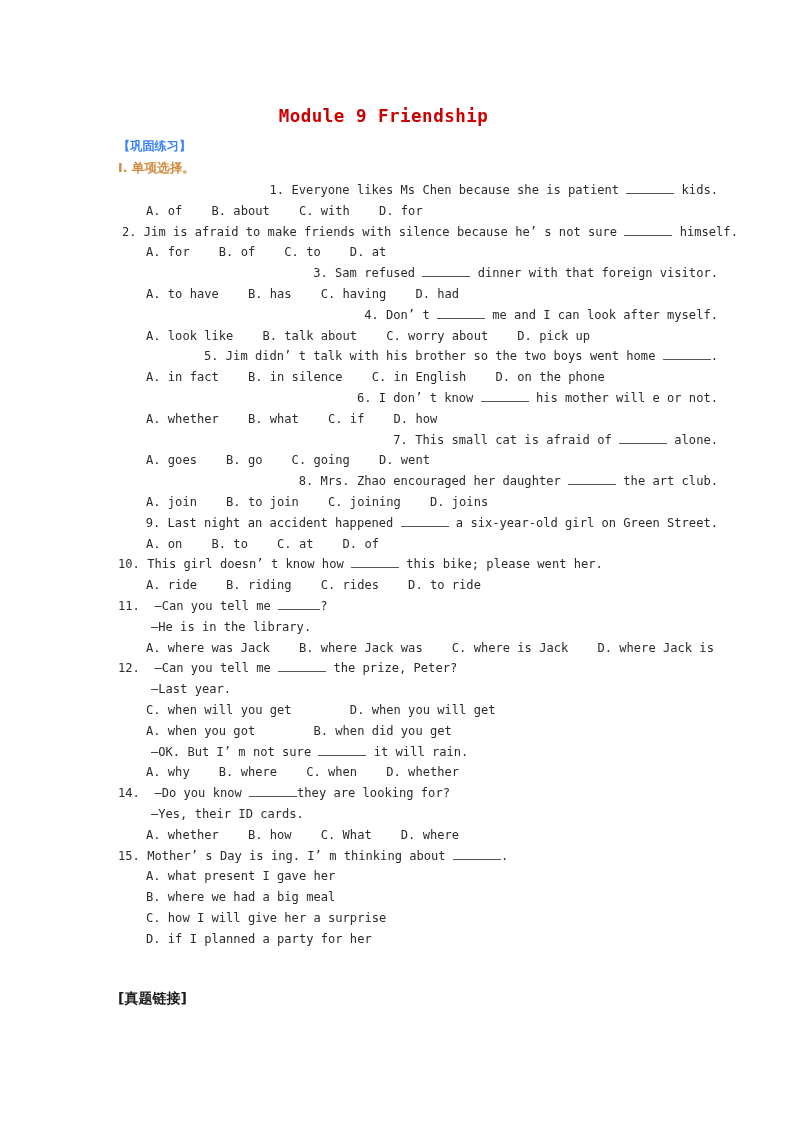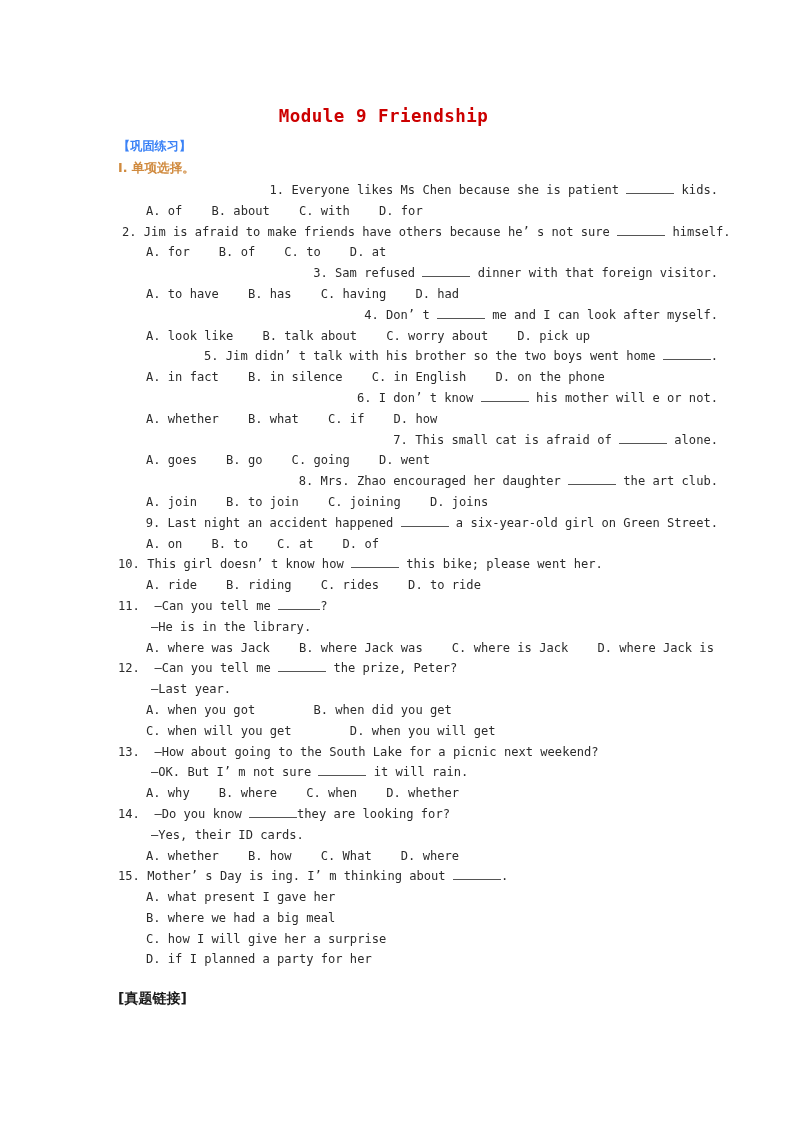--- a/index.html
+++ b/index.html
@@ -111,21 +111,21 @@
 
     <div class="section-head">【巩固练习】</div>
     <div class="part-head">I. 单项选择。</div>
 
     <div class="q">
       <div class="qline stem"><span>1.</span> <span>Everyone likes Ms Chen because she is patient </span><span class="blank w1"></span><span> kids.</span></div>
       <div class="qline opts">A. of    B. about    C. with    D. for</div>
     </div>
 
     <div class="q">
-      <div class="qline stem"><span>2.</span> <span>Jim is afraid to make friends have others because he’ s not sure </span><span class="blank w1"></span><span> himself.</span></div>
+      <div class="qline stem"><span>2.</span> <span>Jim is afraid to make friends with silence because he’ s not sure </span><span class="blank w1"></span><span> himself.</span></div>
       <div class="qline opts">A. for    B. of    C. to    D. at</div>
     </div>
 
     <div class="q">
       <div class="qline stem"><span>3.</span> <span>Sam refused </span><span class="blank w1"></span><span> dinner with that foreign visitor.</span></div>
       <div class="qline opts">A. to have    B. has    C. having    D. had</div>
     </div>
 
     <div class="q">
       <div class="qline stem"><span>4.</span> <span>Don’ t </span><span class="blank w1"></span><span> me and I can look after myself.</span></div>
@@ -164,26 +164,25 @@
 
     <div class="q">
       <div class="qline"><span>11.</span>  <span>—Can you tell me </span><span class="blank w2"></span><span>?</span></div>
       <div class="qline cont">—He is in the library.</div>
       <div class="qline opts">A. where was Jack    B. where Jack was    C. where is Jack    D. where Jack is</div>
     </div>
 
     <div class="q">
       <div class="qline"><span>12.</span>  <span>—Can you tell me </span><span class="blank w1"></span><span> the prize, Peter?</span></div>
       <div class="qline cont">—Last year.</div>
+      <div class="qline opts">C. when will you get        D. when you will get</div>
       <div class="qline opts">A. when you got        B. when did you get</div>
-      <div class="qline opts">C. when will you get        D. when you will get</div>
-    </div>
-
-    <div class="q">
-      <div class="qline"><span>13.</span>  <span>—How about going to the South Lake for a picnic next weekend?</span></div>
+    </div>
+
+    <div class="q">
       <div class="qline cont"><span>—OK. But I’ m not sure </span><span class="blank w1"></span><span> it will rain.</span></div>
       <div class="qline opts">A. why    B. where    C. when    D. whether</div>
     </div>
 
     <div class="q">
       <div class="qline"><span>14.</span>  <span>—Do you know </span><span class="blank w1"></span><span>they are looking for?</span></div>
       <div class="qline cont">—Yes, their ID cards.</div>
       <div class="qline opts">A. whether    B. how    C. What    D. where</div>
     </div>
 

